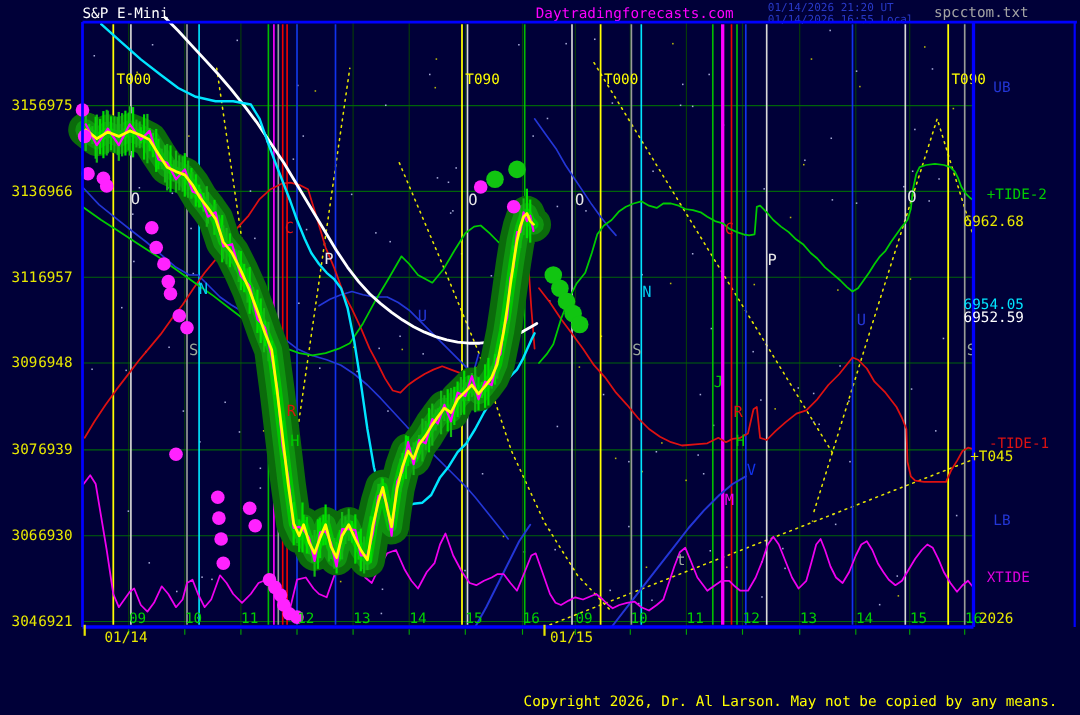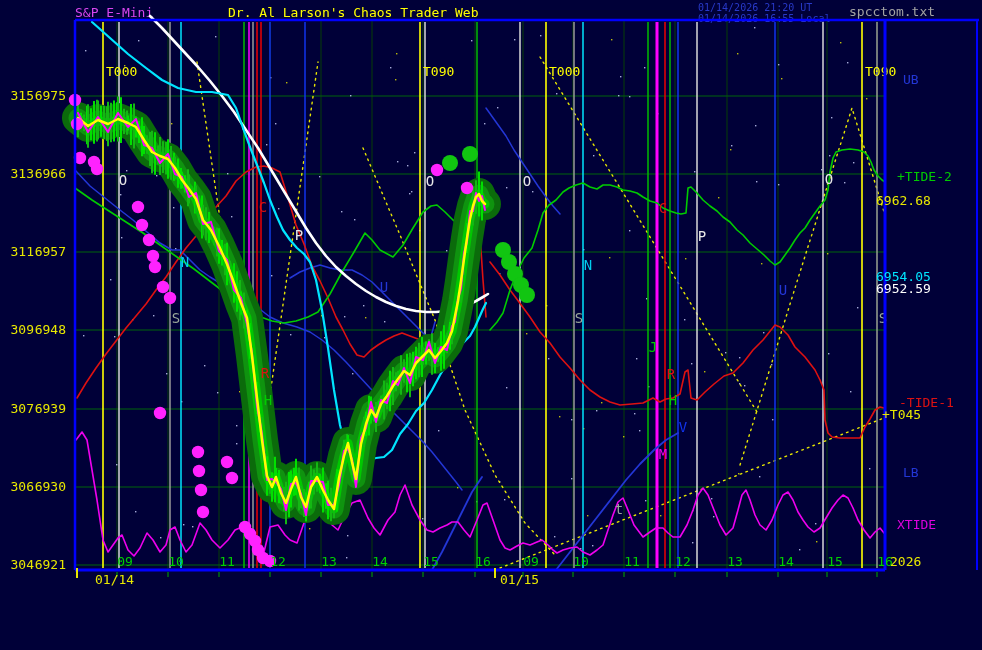--- a/index.html
+++ b/index.html
@@ -1,29 +1,29 @@
 <!DOCTYPE html>
 <html><head>
 <meta charset="utf-8">
 <style>
   html,body{margin:0;padding:0;background:#000;}
   .stage{position:relative;width:982px;height:650px;background:#000038;overflow:hidden;
          font-family:"DejaVu Sans Mono","Liberation Mono",monospace;}
   .hdr{position:absolute;font-size:13px;white-space:nowrap;}
   .tiny{font-size:10px;line-height:11px;}
   svg{position:absolute;left:0;top:0;}
-  .red{color:#d946ef}.yel{color:#ffff00}.mag{color:#ff00ff}
+  .red{color:#ffffff}.yel{color:#ffff00}.mag{color:#ff00ff}
   .dkblue{color:#2839c8}.fblue{color:#a3a3a3}
 </style>
 </head>
 <body>
 
 <div class="stage">
   <div class="hdr red" style="left:75px;top:5px">S&amp;P E-Mini</div>
-  <div class="hdr yel" style="left:228px;top:5px">Dr. Al Larson's Chaos Trader Web</div>
+  <div class="hdr mag" style="left:487px;top:5px">Daytradingforecasts.com</div>
   <div class="hdr tiny dkblue" style="left:698px;top:2px">01/14/2026 21:20 UT</div>
   <div class="hdr tiny dkblue" style="left:698px;top:13px">01/14/2026 16:55 Local</div>
   <div class="hdr fblue" style="left:849px;top:4px">spcctom.txt</div>
   <svg id="chart" width="982" height="650">
       <line x1="117" y1="21" x2="117" y2="569" stroke="#073f07" stroke-width="1"></line>
       <line x1="168" y1="21" x2="168" y2="569" stroke="#073f07" stroke-width="1"></line>
       <line x1="219" y1="21" x2="219" y2="569" stroke="#073f07" stroke-width="1"></line>
       <line x1="270" y1="21" x2="270" y2="569" stroke="#073f07" stroke-width="1"></line>
       <line x1="321" y1="21" x2="321" y2="569" stroke="#073f07" stroke-width="1"></line>
       <line x1="372" y1="21" x2="372" y2="569" stroke="#073f07" stroke-width="1"></line>
@@ -542,13 +542,14 @@
       <text x="903" y="84" fill="#2336d6" font-size="13" font-family="&quot;DejaVu Sans Mono&quot;,&quot;Liberation Mono&quot;,monospace" text-anchor="start">UB</text>
       <text x="897" y="181" fill="#00cc00" font-size="13" font-family="&quot;DejaVu Sans Mono&quot;,&quot;Liberation Mono&quot;,monospace" text-anchor="start">+TIDE-2</text>
       <text x="876" y="205" fill="#e8e800" font-size="13" font-family="&quot;DejaVu Sans Mono&quot;,&quot;Liberation Mono&quot;,monospace" text-anchor="start">6962.68</text>
       <text x="876" y="281" fill="#00e5ff" font-size="13" font-family="&quot;DejaVu Sans Mono&quot;,&quot;Liberation Mono&quot;,monospace" text-anchor="start">6954.05</text>
       <text x="876" y="293" fill="#ffffff" font-size="13" font-family="&quot;DejaVu Sans Mono&quot;,&quot;Liberation Mono&quot;,monospace" text-anchor="start">6952.59</text>
       <text x="899" y="407" fill="#dd1111" font-size="13" font-family="&quot;DejaVu Sans Mono&quot;,&quot;Liberation Mono&quot;,monospace" text-anchor="start">-TIDE-1</text>
       <text x="882" y="419" fill="#e8e800" font-size="13" font-family="&quot;DejaVu Sans Mono&quot;,&quot;Liberation Mono&quot;,monospace" text-anchor="start">+T045</text>
       <text x="903" y="477" fill="#2336d6" font-size="13" font-family="&quot;DejaVu Sans Mono&quot;,&quot;Liberation Mono&quot;,monospace" text-anchor="start">LB</text>
       <text x="897" y="529" fill="#dd00dd" font-size="13" font-family="&quot;DejaVu Sans Mono&quot;,&quot;Liberation Mono&quot;,monospace" text-anchor="start">XTIDE</text>
     </svg>
+  <div class="hdr yel" style="left:476px;top:631px">Copyright 2026, Dr. Al Larson. May not be copied by any means.</div>
 </div>
 
 </body></html>

